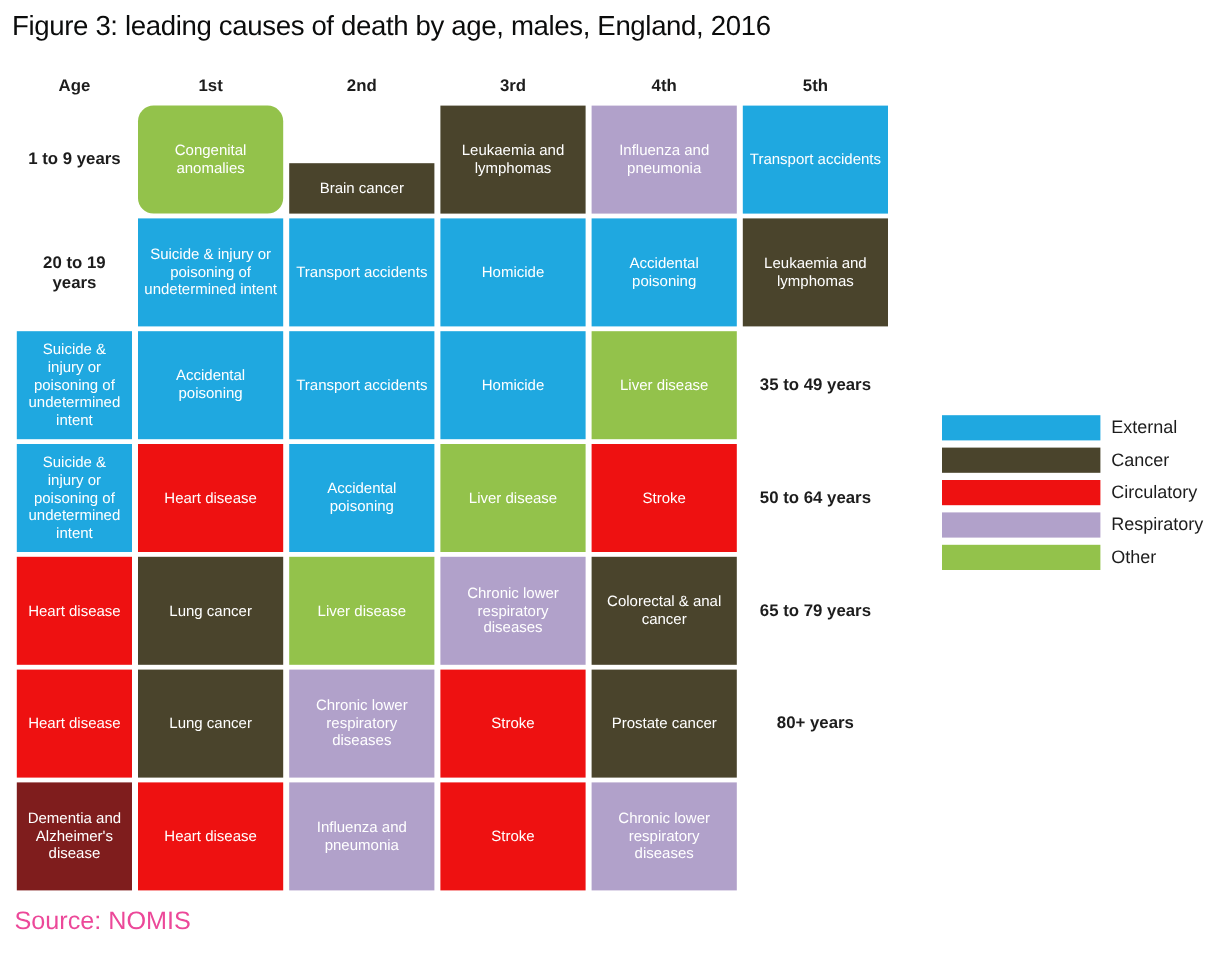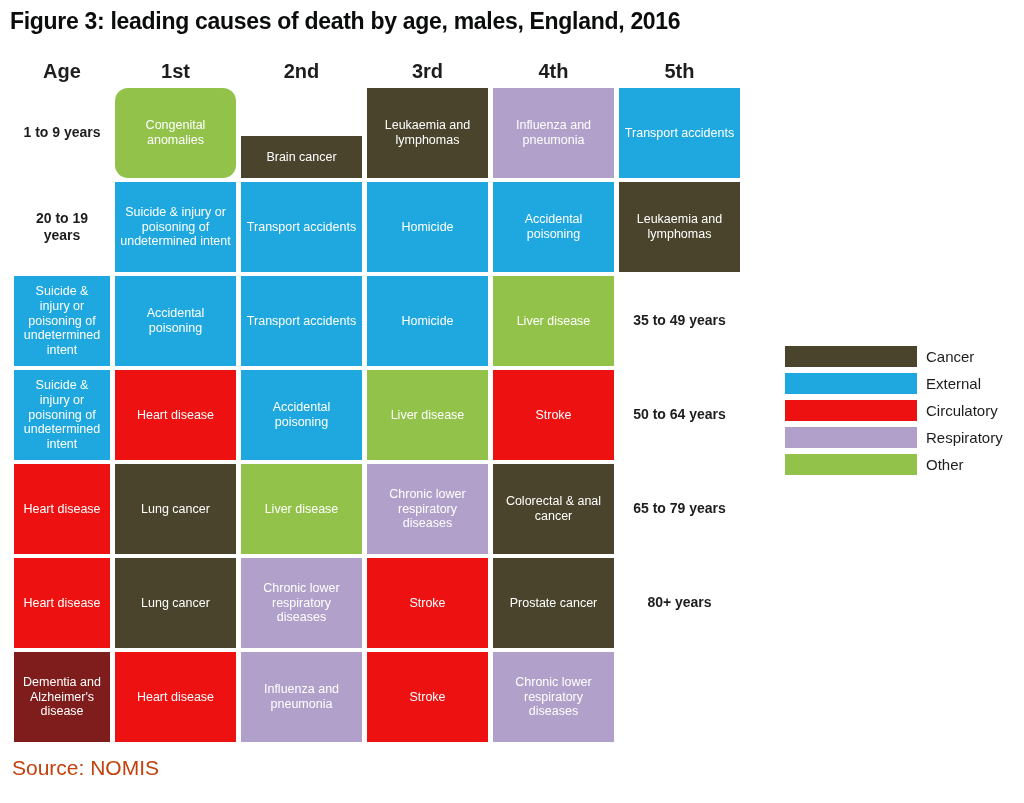--- a/index.html
+++ b/index.html
@@ -2,52 +2,52 @@
 <html><head>
 <meta charset="utf-8">
 <style>
   html,body{margin:0;padding:0;background:#fff;}
   .page{
     position:relative;width:1024px;height:803px;background:#fff;overflow:hidden;
     font-family:"Liberation Sans", sans-serif;
   }
   .fig-title{
     position:absolute;left:10px;top:8px;width:990px;
-    font-size:23px;font-weight:bold;color:#0b0c0c;letter-spacing:-0.3px;
+    font-size:23px;font-weight:normal;color:#0b0c0c;letter-spacing:-0.3px;
   }
   .grid{
     position:absolute;left:14px;top:58px;
     display:grid;
     grid-template-columns:96px repeat(5,121px);
     grid-template-rows:26px repeat(7,90px);
     column-gap:5px;row-gap:4px;
   }
   .hdr{
     display:flex;align-items:center;justify-content:center;
-    font-size:20px;font-weight:bold;color:#1d1d1d;
+    font-size:14px;font-weight:bold;color:#1d1d1d;
   }
   .rowlabel{
     display:flex;align-items:center;justify-content:center;text-align:center;
     font-size:14px;font-weight:bold;color:#1d1d1d;line-height:1.25;
     padding:0 9px;
   }
   .cell{
     display:flex;align-items:center;justify-content:center;text-align:center;
     color:#fff;font-size:12.5px;line-height:1.18;
     padding:2px 5px;box-sizing:border-box;
   }
   .legend{
     position:absolute;left:785px;top:346px;
   }
   .legend-item{display:flex;align-items:center;margin-bottom:6px;height:21px;}
   .swatch{width:132px;height:21px;flex:0 0 132px;}
   .legend-label{margin-left:9px;font-size:15px;color:#1d1d1d;white-space:nowrap;}
   .source{
     position:absolute;left:12px;top:756px;
-    font-size:21px;color:#c2410c;
+    font-size:21px;color:#ec4899;
   }
 </style>
 </head>
 <body>
 
 <div class="page">
 
   <div class="fig-title">Figure 3: leading causes of death by age, males, England, 2016</div>
 
   <div class="grid">
@@ -103,26 +103,26 @@
     <div class="rowlabel">80+ years</div>
     <div class="cell" style="background: #7f1d1d;">Dementia and Alzheimer's disease</div>
     <div class="cell" style="background: rgb(238, 17, 17);">Heart disease</div>
     <div class="cell" style="background: rgb(177, 161, 202);">Influenza and pneumonia</div>
     <div class="cell" style="background: rgb(238, 17, 17);">Stroke</div>
     <div class="cell" style="background: rgb(177, 161, 202);">Chronic lower respiratory diseases</div>
   </div>
 
   <div class="legend">
     <div class="legend-item">
+      <span class="swatch" style="background: rgb(31, 168, 224);"></span>
+      <span class="legend-label">External</span>
+    </div>
+    <div class="legend-item">
       <span class="swatch" style="background: rgb(74, 68, 44);"></span>
       <span class="legend-label">Cancer</span>
-    </div>
-    <div class="legend-item">
-      <span class="swatch" style="background: rgb(31, 168, 224);"></span>
-      <span class="legend-label">External</span>
     </div>
     <div class="legend-item">
       <span class="swatch" style="background: rgb(238, 17, 17);"></span>
       <span class="legend-label">Circulatory</span>
     </div>
     <div class="legend-item">
       <span class="swatch" style="background: rgb(177, 161, 202);"></span>
       <span class="legend-label">Respiratory</span>
     </div>
     <div class="legend-item">

